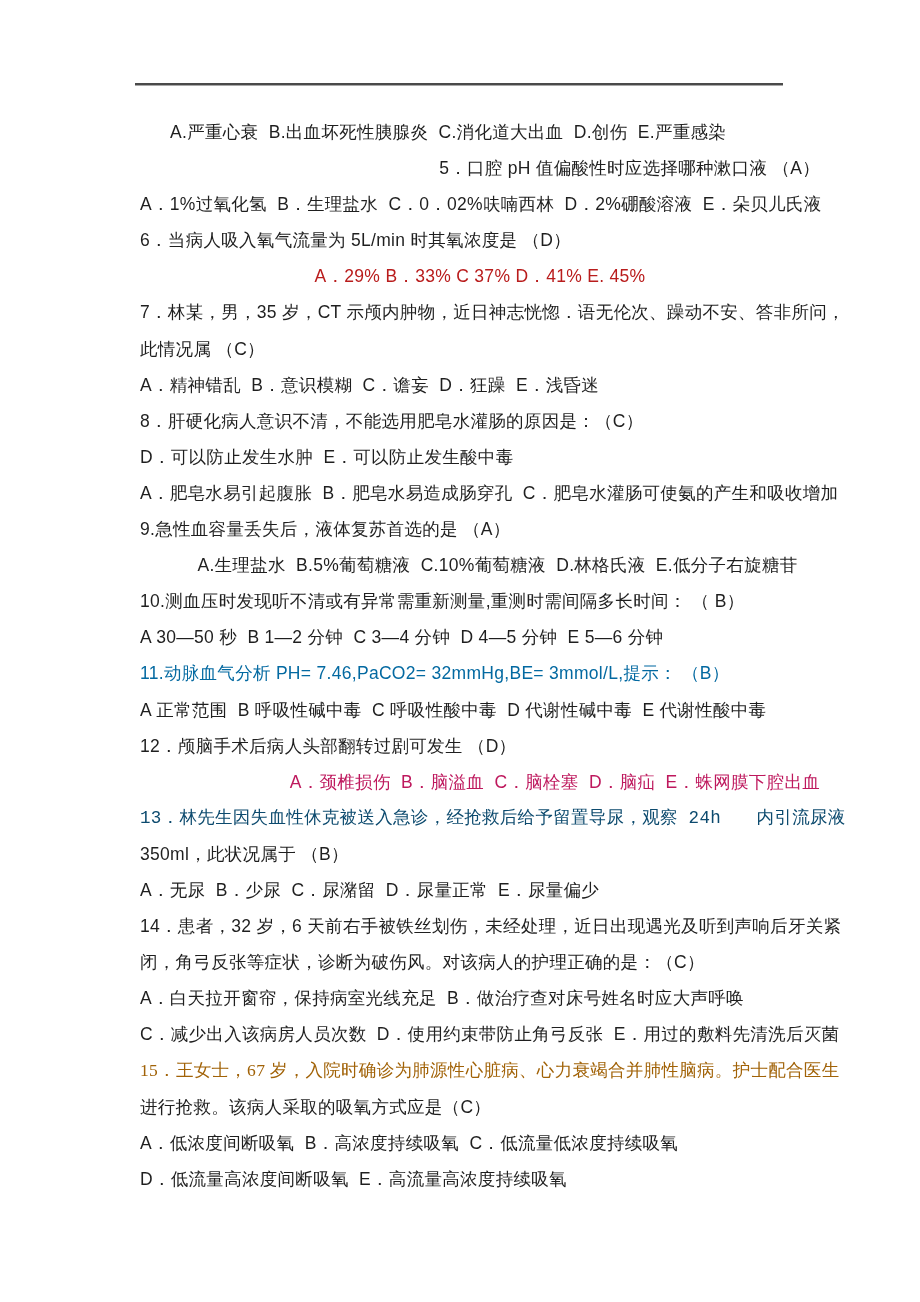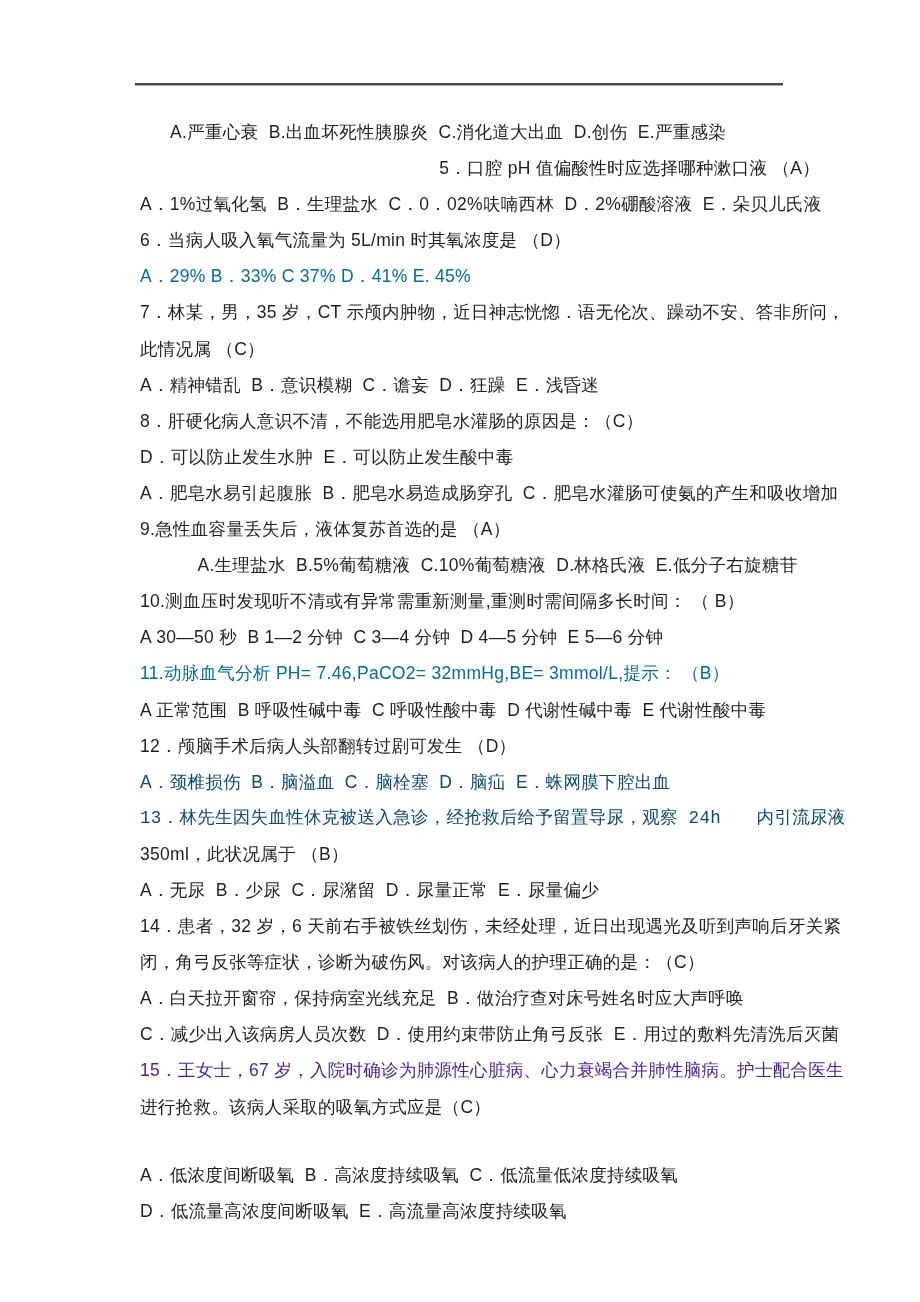--- a/index.html
+++ b/index.html
@@ -43,40 +43,40 @@
 </head>
 <body>
 
 <div class="page" style="background: rgb(255, 255, 255); border-radius: 17px;">
   <div class="header-rule" style="background: rgb(74, 74, 74);"></div>
   <div class="doc-body">
       <div class="line" style="padding-left: 30px; color: rgb(31, 31, 31);">A.严重心衰  B.出血坏死性胰腺炎  C.消化道大出血  D.创伤  E.严重感染</div>
       <div class="line" style="padding-left: 20px; color: rgb(31, 31, 31); text-align: right;">5．口腔 pH 值偏酸性时应选择哪种漱口液 （A）</div>
       <div class="line" style="padding-left: 0px; color: rgb(31, 31, 31);">A．1%过氧化氢  B．生理盐水  C．0．02%呋喃西林  D．2%硼酸溶液  E．朵贝儿氏液</div>
       <div class="line" style="padding-left: 0px; color: rgb(31, 31, 31);">6．当病人吸入氧气流量为 5L/min 时其氧浓度是 （D）</div>
-      <div class="line" style="padding-left: 0px; color: #0369a1;">A．29% B．33% C 37% D．41% E. 45%</div>
+      <div class="line" style="padding-left: 0px; color: #b91c1c; text-align: center;">A．29% B．33% C 37% D．41% E. 45%</div>
       <div class="line" style="padding-left: 0px; color: rgb(31, 31, 31);">7．林某，男，35 岁，CT 示颅内肿物，近日神志恍惚．语无伦次、躁动不安、答非所问，</div>
       <div class="line" style="padding-left: 0px; color: rgb(31, 31, 31);">此情况属 （C）</div>
       <div class="line" style="padding-left: 0px; color: rgb(31, 31, 31);">A．精神错乱  B．意识模糊  C．谵妄  D．狂躁  E．浅昏迷</div>
       <div class="line" style="padding-left: 0px; color: rgb(31, 31, 31);">8．肝硬化病人意识不清，不能选用肥皂水灌肠的原因是：（C）</div>
       <div class="line" style="padding-left: 0px; color: rgb(31, 31, 31);">D．可以防止发生水肿  E．可以防止发生酸中毒</div>
       <div class="line" style="padding-left: 0px; color: rgb(31, 31, 31);">A．肥皂水易引起腹胀  B．肥皂水易造成肠穿孔  C．肥皂水灌肠可使氨的产生和吸收增加</div>
       <div class="line" style="padding-left: 0px; color: rgb(31, 31, 31);">9.急性血容量丢失后，液体复苏首选的是 （A）</div>
       <div class="line" style="padding-left: 35px; color: rgb(31, 31, 31); text-align: center;">A.生理盐水  B.5%葡萄糖液  C.10%葡萄糖液  D.林格氏液  E.低分子右旋糖苷</div>
       <div class="line" style="padding-left: 0px; color: rgb(31, 31, 31);">10.测血压时发现听不清或有异常需重新测量,重测时需间隔多长时间： （ B）</div>
       <div class="line" style="padding-left: 0px; color: rgb(31, 31, 31);">A 30—50 秒  B 1—2 分钟  C 3—4 分钟  D 4—5 分钟  E 5—6 分钟</div>
       <div class="line" style="padding-left: 0px; color: #0369a1;">11.动脉血气分析 PH= 7.46,PaCO2= 32mmHg,BE= 3mmol/L,提示： （B）</div>
       <div class="line" style="padding-left: 0px; color: rgb(31, 31, 31);">A 正常范围  B 呼吸性碱中毒  C 呼吸性酸中毒  D 代谢性碱中毒  E 代谢性酸中毒</div>
       <div class="line" style="padding-left: 0px; color: rgb(31, 31, 31);">12．颅脑手术后病人头部翻转过剧可发生 （D）</div>
-      <div class="line" style="padding-left: 0px; color: #0c4a6e;">A．颈椎损伤  B．脑溢血  C．脑栓塞  D．脑疝  E．蛛网膜下腔出血</div>
+      <div class="line" style="padding-left: 0px; color: #be185d; text-align: right;">A．颈椎损伤  B．脑溢血  C．脑栓塞  D．脑疝  E．蛛网膜下腔出血</div>
       <div class="line" style="padding-left: 0px; color: #0c4a6e; font-family: Liberation Mono, monospace;">13．林先生因失血性休克被送入急诊，经抢救后给予留置导尿，观察 24h　　内引流尿液</div>
       <div class="line" style="padding-left: 0px; color: rgb(31, 31, 31);">350ml，此状况属于 （B）</div>
       <div class="line" style="padding-left: 0px; color: rgb(31, 31, 31);">A．无尿  B．少尿  C．尿潴留  D．尿量正常  E．尿量偏少</div>
       <div class="line" style="padding-left: 0px; color: rgb(31, 31, 31);">14．患者，32 岁，6 天前右手被铁丝划伤，未经处理，近日出现遇光及听到声响后牙关紧</div>
       <div class="line" style="padding-left: 0px; color: rgb(31, 31, 31);">闭，角弓反张等症状，诊断为破伤风。对该病人的护理正确的是：（C）</div>
       <div class="line" style="padding-left: 0px; color: rgb(31, 31, 31);">A．白天拉开窗帘，保持病室光线充足  B．做治疗查对床号姓名时应大声呼唤</div>
       <div class="line" style="padding-left: 0px; color: rgb(31, 31, 31);">C．减少出入该病房人员次数  D．使用约束带防止角弓反张  E．用过的敷料先清洗后灭菌</div>
-      <div class="line" style="padding-left: 0px; color: #4c1d95;">15．王女士，67 岁，入院时确诊为肺源性心脏病、心力衰竭合并肺性脑病。护士配合医生</div>
+      <div class="line" style="padding-left: 0px; color: #a16207; font-family: Liberation Serif, serif;">15．王女士，67 岁，入院时确诊为肺源性心脏病、心力衰竭合并肺性脑病。护士配合医生</div>
       <div class="line" style="padding-left: 0px; color: rgb(31, 31, 31);">进行抢救。该病人采取的吸氧方式应是（C）</div>
-      <div class="line" style="padding-left: 0px; color: rgb(31, 31, 31); margin-top: 32px;">A．低浓度间断吸氧  B．高浓度持续吸氧  C．低流量低浓度持续吸氧</div>
+      <div class="line" style="padding-left: 0px; color: rgb(31, 31, 31);">A．低浓度间断吸氧  B．高浓度持续吸氧  C．低流量低浓度持续吸氧</div>
       <div class="line" style="padding-left: 0px; color: rgb(31, 31, 31);">D．低流量高浓度间断吸氧  E．高流量高浓度持续吸氧</div>
     </div>
 </div>
 
 </body></html>

